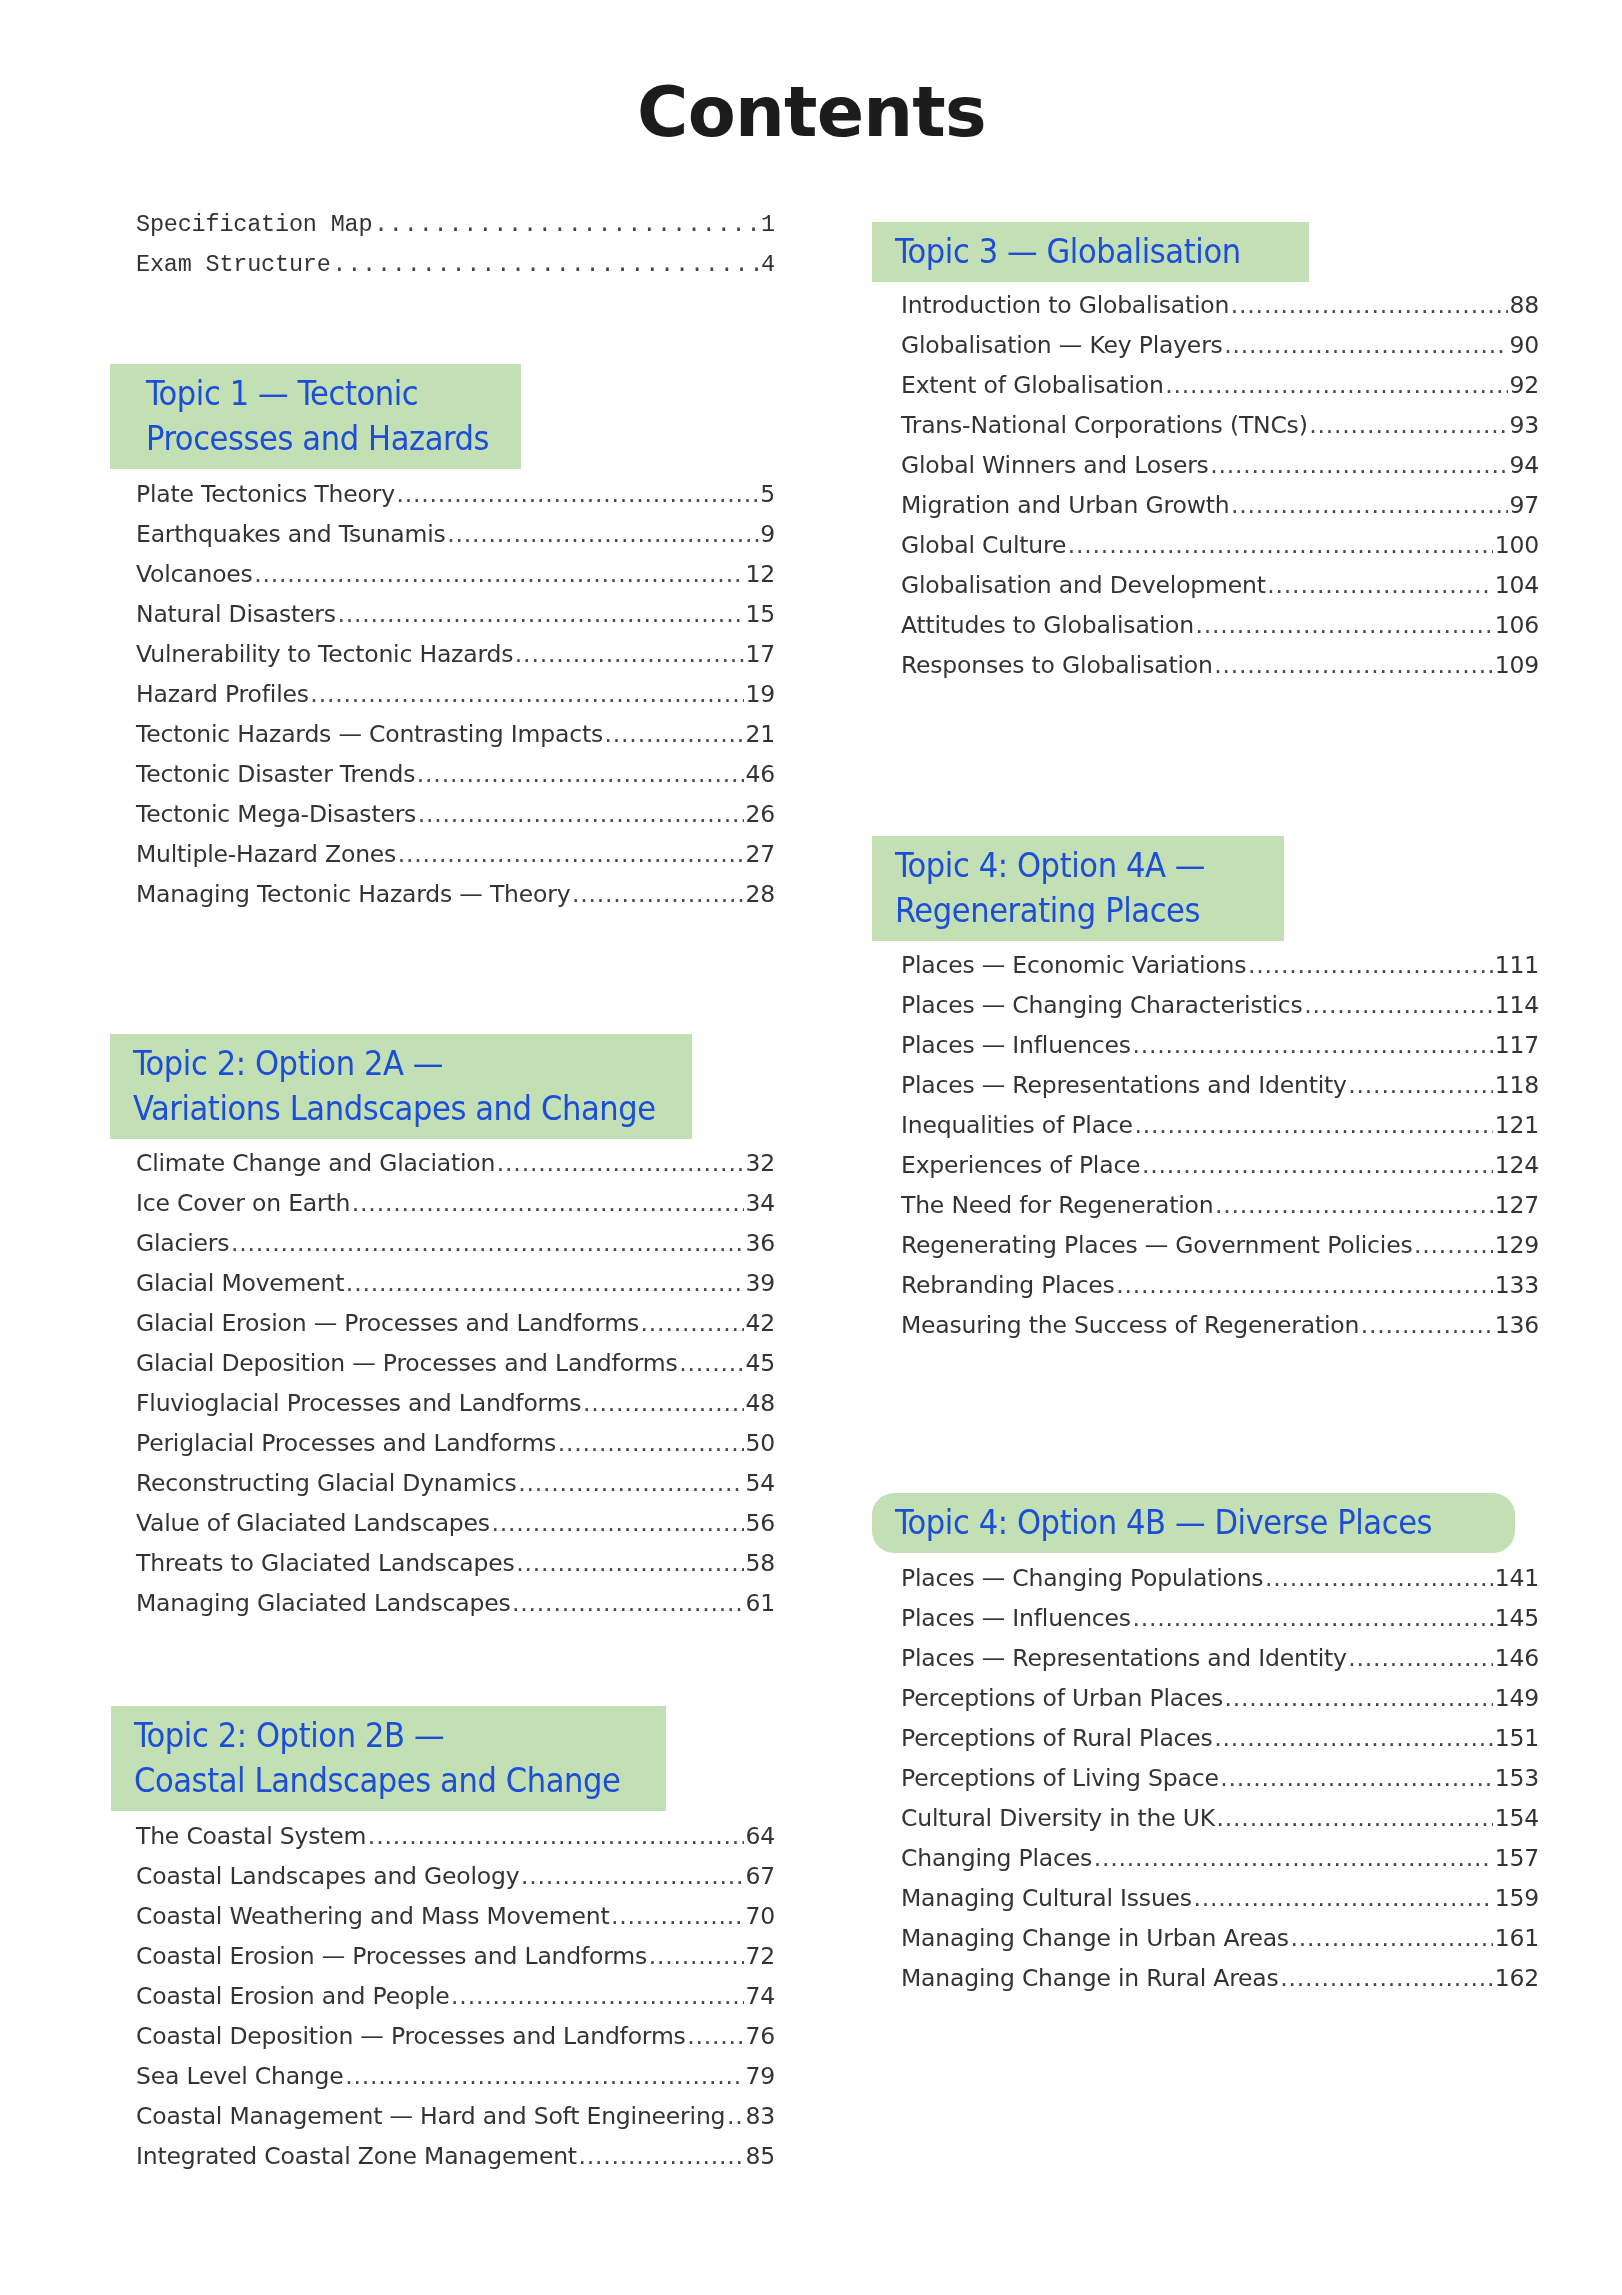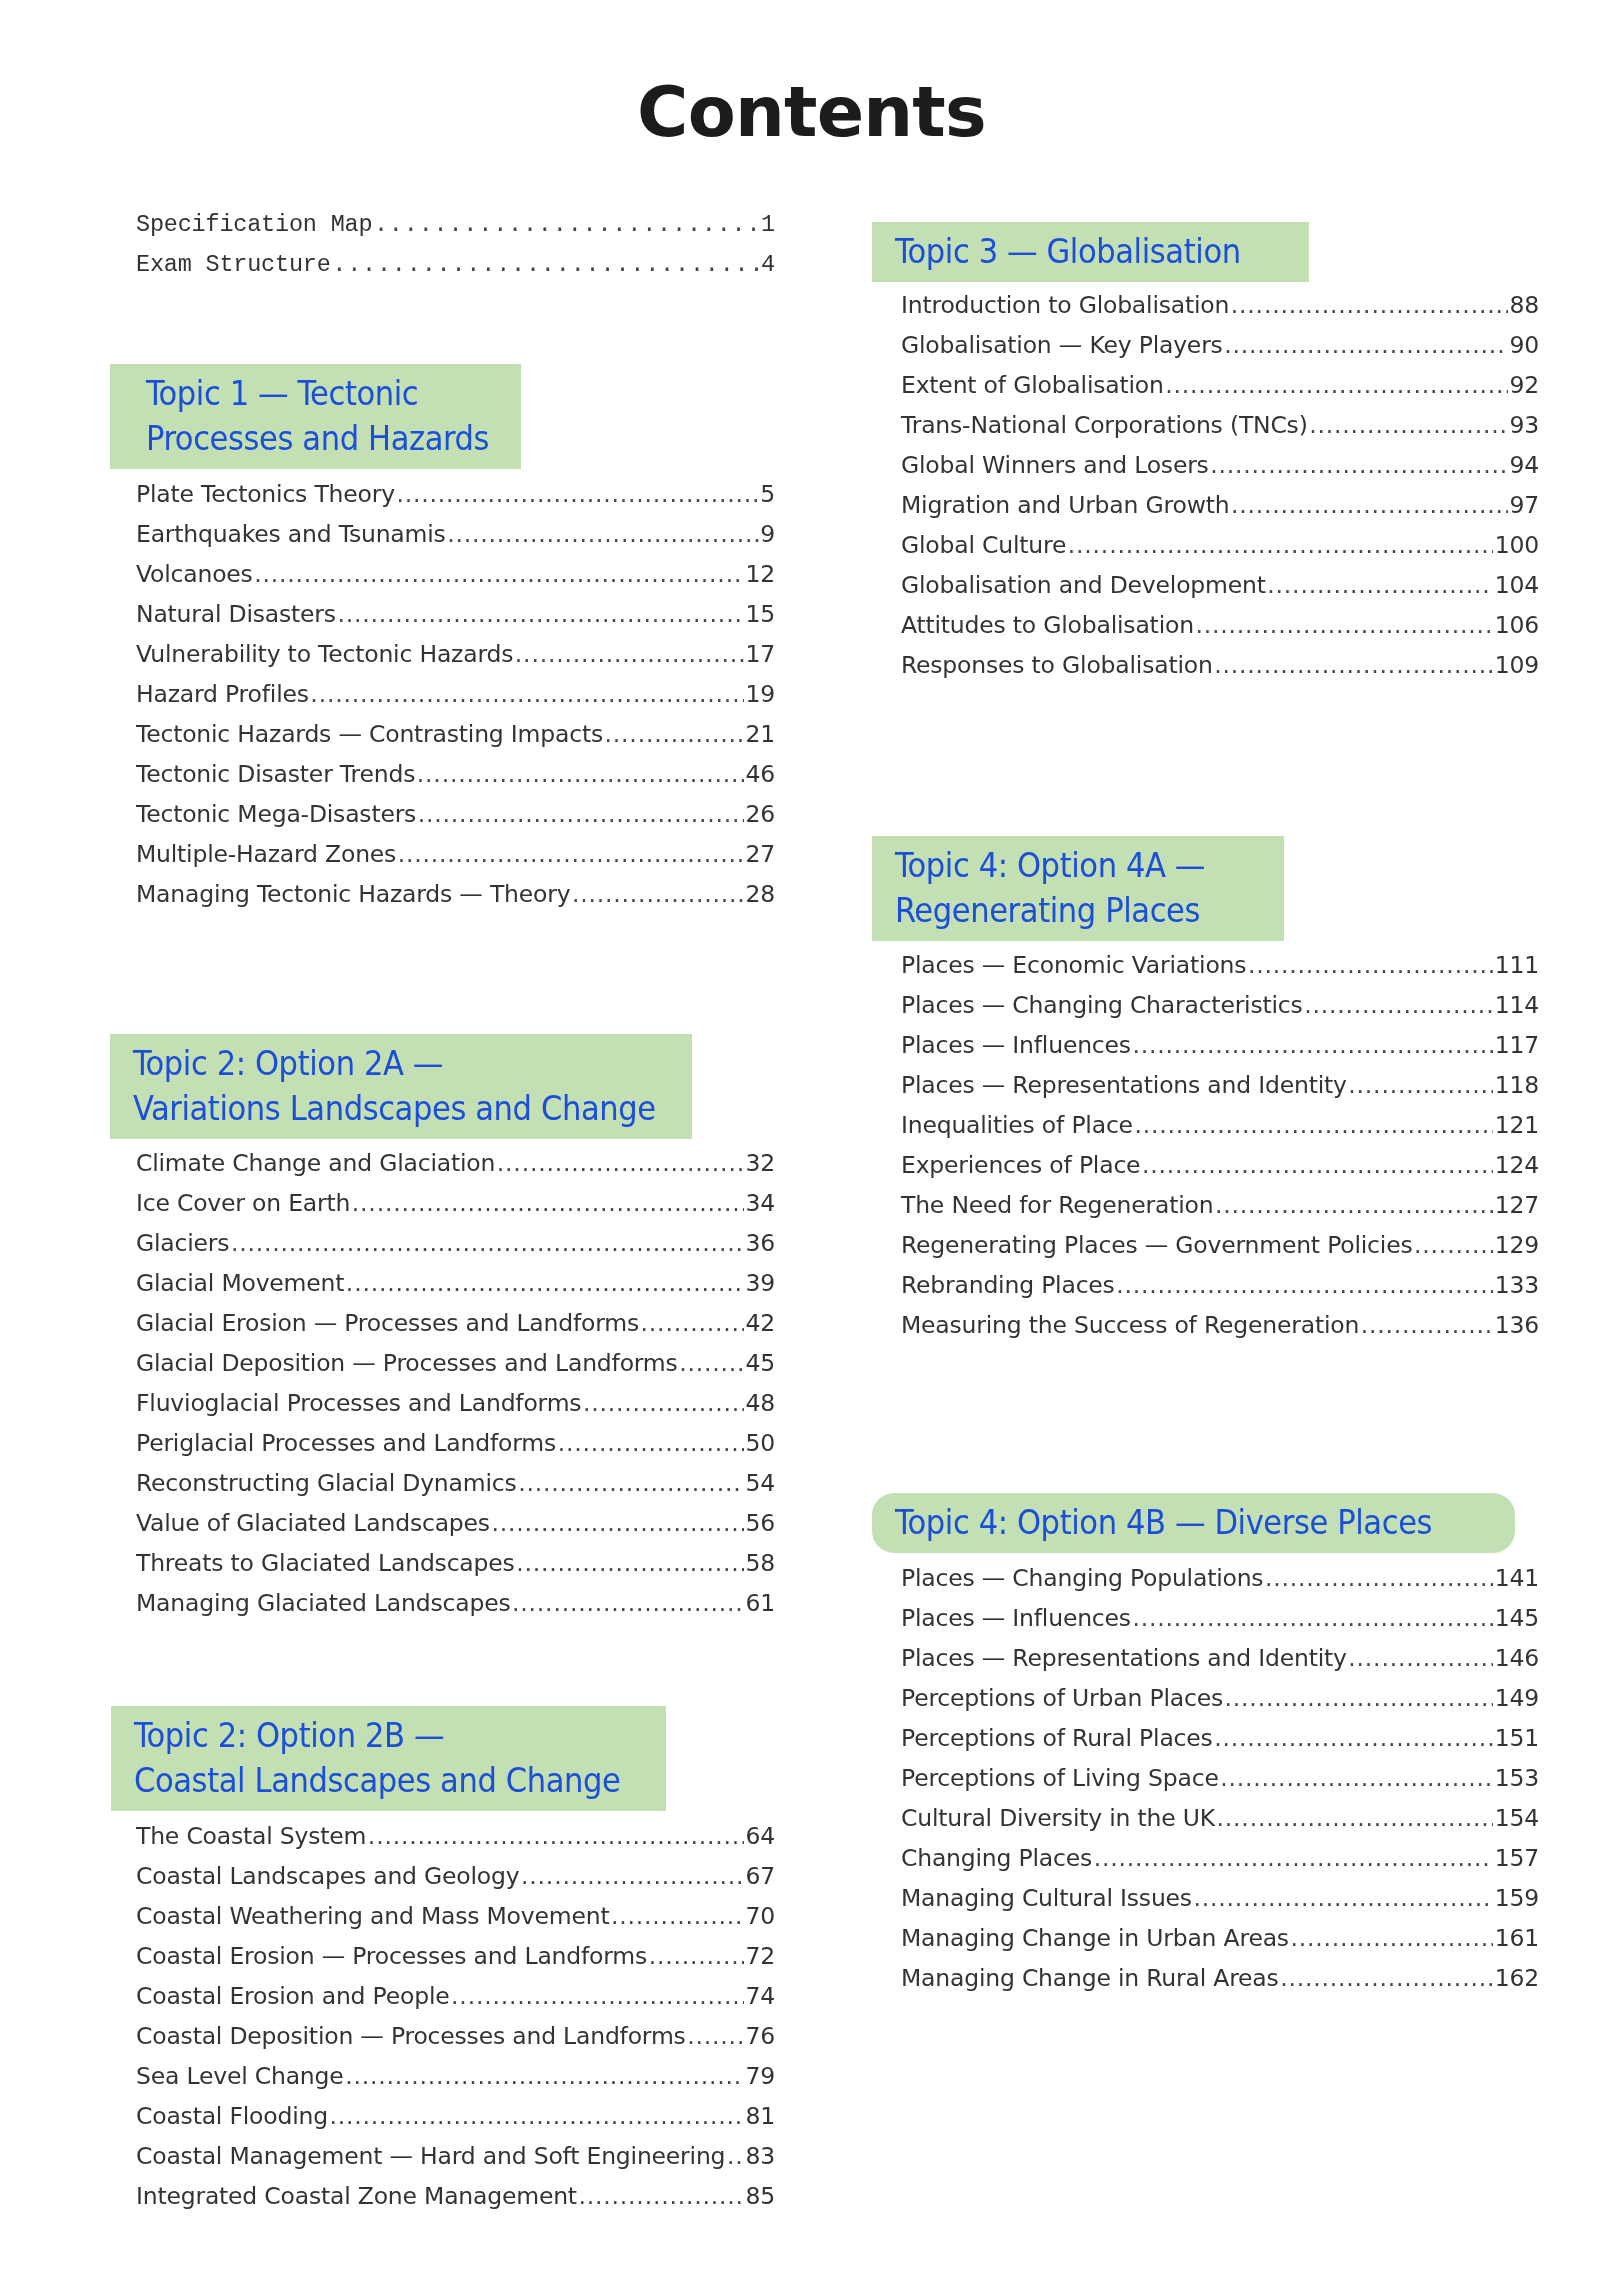--- a/index.html
+++ b/index.html
@@ -199,25 +199,20 @@
       <span class="label">Coastal Deposition — Processes and Landforms</span>
       <span class="dots"></span>
       <span class="page">76</span>
     </div>
     <div class="entry">
       <span class="label">Sea Level Change</span>
       <span class="dots"></span>
       <span class="page">79</span>
     </div>
     <div class="entry">
-      <span class="label">Coastal Flooding</span>
-      <span class="dots"></span>
-      <span class="page">81</span>
-    </div>
-    <div class="entry">
       <span class="label">Coastal Management — Hard and Soft Engineering</span>
       <span class="dots"></span>
       <span class="page">83</span>
     </div>
     <div class="entry">
       <span class="label">Integrated Coastal Zone Management</span>
       <span class="dots"></span>
       <span class="page">85</span>
     </div>
   </div>

